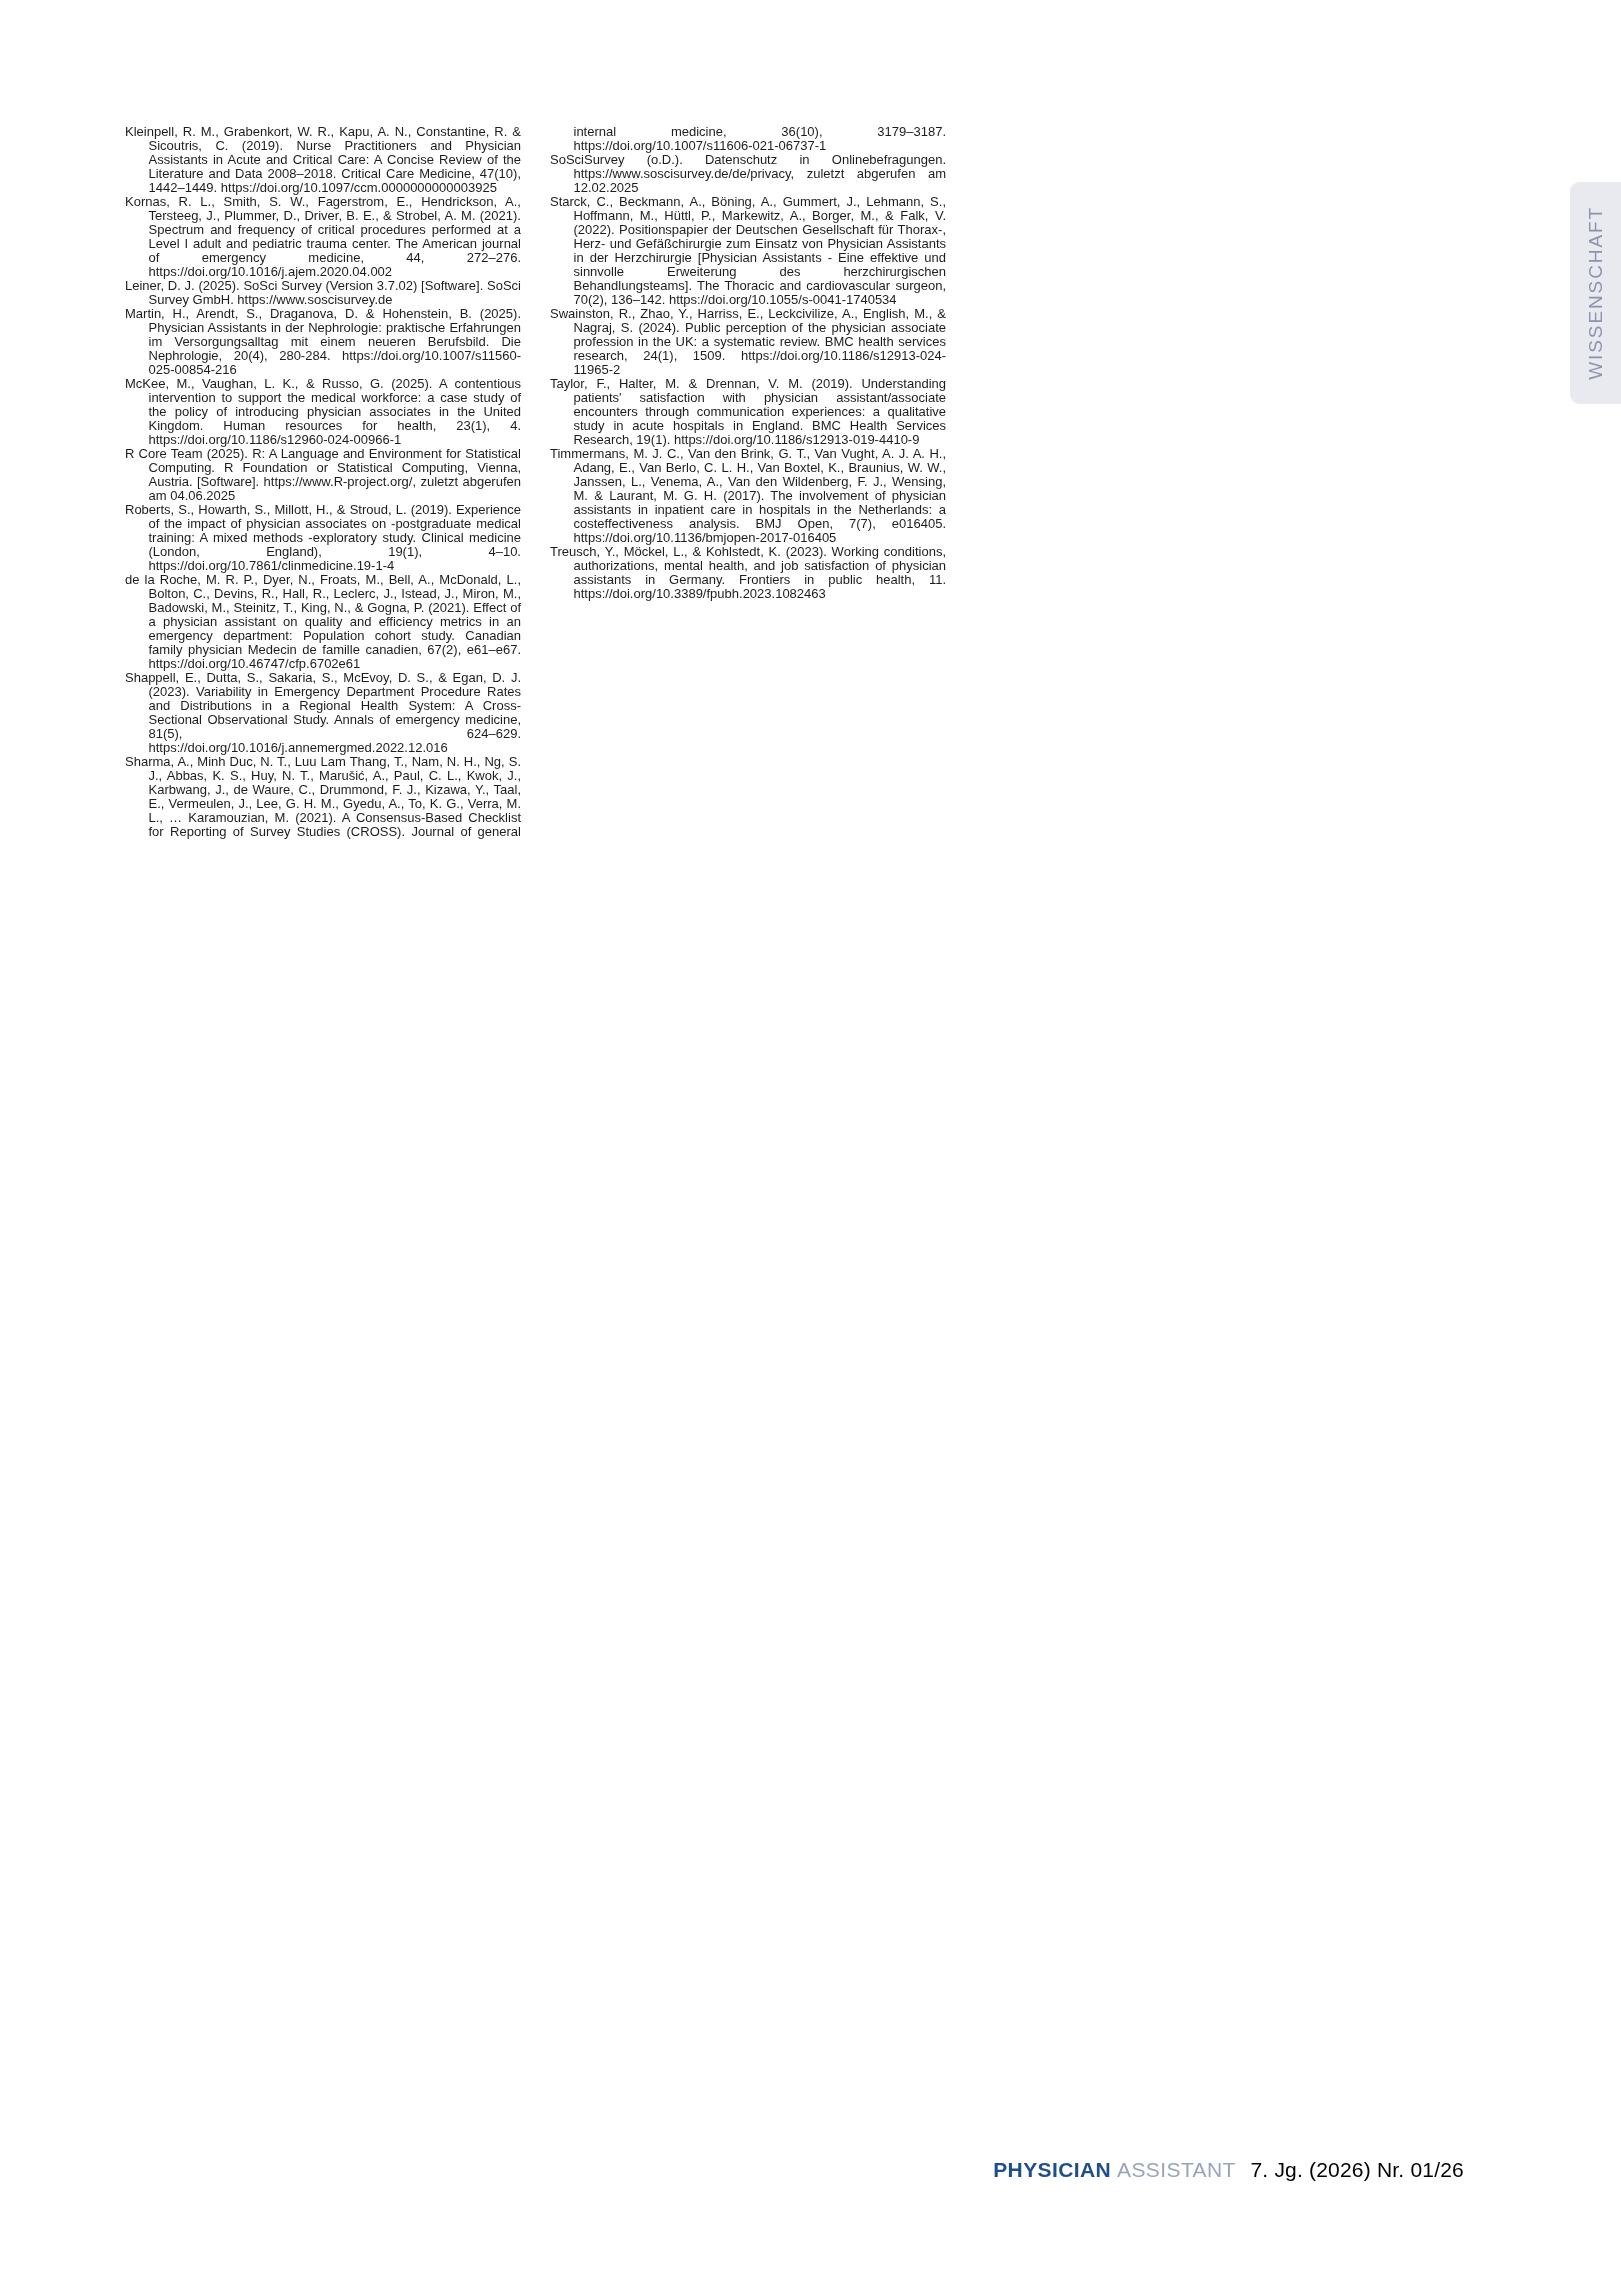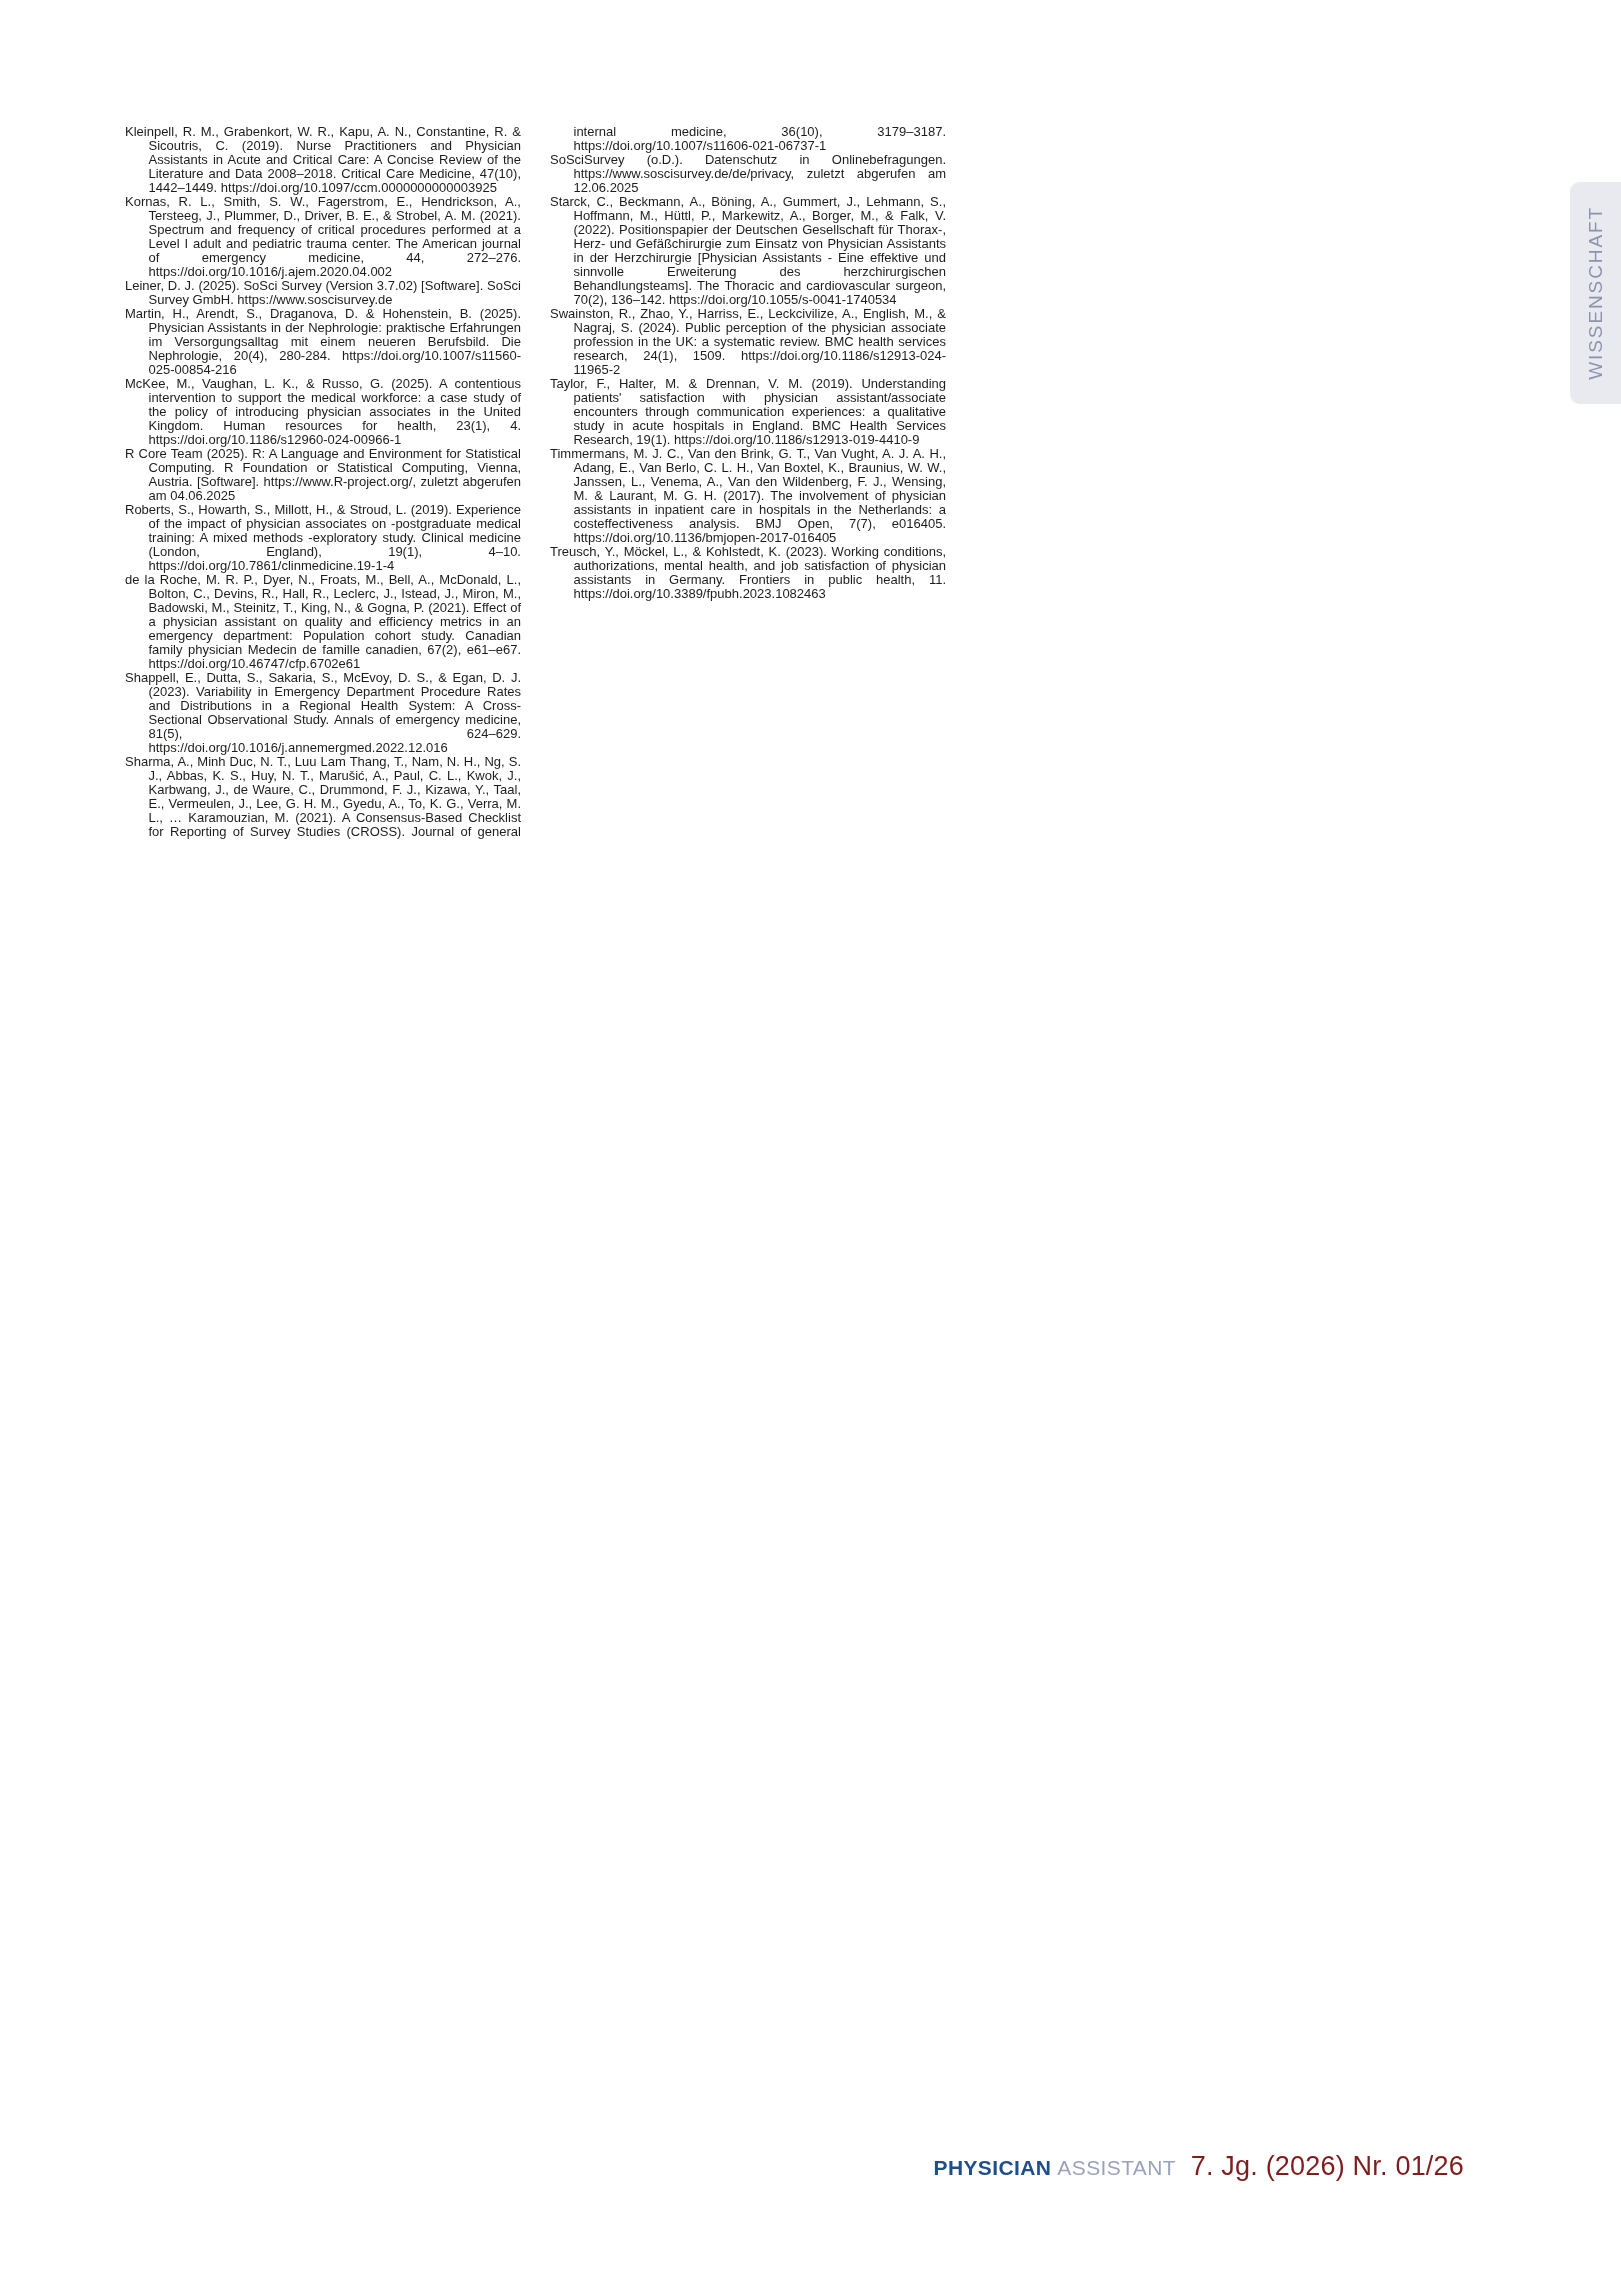--- a/index.html
+++ b/index.html
@@ -71,22 +71,22 @@
   #brand {
     font-size:21px;
     font-weight:700;
     letter-spacing:0.4px;
     white-space:nowrap;
     margin-left:48px;
   }
   #brand .b1 { color:#1f4e8c; }
   #brand .b2 { color:#9aa3bb; font-weight:400; margin-left:5.9px; }
   #issue {
-    font-size:27px;
-    color:#7f1d1d;
+    font-size:21px;
+    color:#000000;
     white-space:nowrap;
     letter-spacing:0.2px;
   }
 </style>
 </head>
 <body>
 
 <div id="side-tab">
   <span class="vtext">WISSENSCHAFT</span>
 </div>
@@ -95,21 +95,21 @@
     <p class="ref">Kleinpell, R. M., Grabenkort, W. R., Kapu, A. N., Constantine, R. &amp; Sicoutris, C. (2019). Nurse Practitioners and Physician Assistants in Acute and Critical Care: A Concise Review of the Literature and Data 2008–2018. Critical Care Medicine, 47(10), 1442–1449. https://doi.org/10.1097/ccm.0000000000003925</p>
     <p class="ref">Kornas, R. L., Smith, S. W., Fagerstrom, E., Hendrickson, A., Tersteeg, J., Plummer, D., Driver, B. E., &amp; Strobel, A. M. (2021). Spectrum and frequency of critical procedures performed at a Level I adult and pediatric trauma center. The American journal of emergency medicine, 44, 272–276. https://doi.org/10.1016/j.ajem.2020.04.002</p>
     <p class="ref">Leiner, D. J. (2025). SoSci Survey (Version 3.7.02) [Software]. SoSci Survey GmbH. https://www.soscisurvey.de</p>
     <p class="ref">Martin, H., Arendt, S., Draganova, D. &amp; Hohenstein, B. (2025). Physician Assistants in der Nephrologie: praktische Erfahrungen im Versorgungsalltag mit einem neueren Berufsbild. Die Nephrologie, 20(4), 280-284. https://doi.org/10.1007/s11560-025-00854-216</p>
     <p class="ref">McKee, M., Vaughan, L. K., &amp; Russo, G. (2025). A contentious intervention to support the medical workforce: a case study of the policy of introducing physician associates in the United Kingdom. Human resources for health, 23(1), 4. https://doi.org/10.1186/s12960-024-00966-1</p>
     <p class="ref">R Core Team (2025). R: A Language and Environment for Statistical Computing. R Foundation or Statistical Computing, Vienna, Austria. [Software]. https://www.R-project.org/, zuletzt abgerufen am 04.06.2025</p>
     <p class="ref">Roberts, S., Howarth, S., Millott, H., &amp; Stroud, L. (2019). Experience of the impact of physician associates on -postgraduate medical training: A mixed methods -exploratory study. Clinical medicine (London, England), 19(1), 4–10. https://doi.org/10.7861/clinmedicine.19-1-4</p>
     <p class="ref">de la Roche, M. R. P., Dyer, N., Froats, M., Bell, A., McDonald, L., Bolton, C., Devins, R., Hall, R., Leclerc, J., Istead, J., Miron, M., Badowski, M., Steinitz, T., King, N., &amp; Gogna, P. (2021). Effect of a physician assistant on quality and efficiency metrics in an emergency department: Population cohort study. Canadian family physician Medecin de famille canadien, 67(2), e61–e67. https://doi.org/10.46747/cfp.6702e61</p>
     <p class="ref">Shappell, E., Dutta, S., Sakaria, S., McEvoy, D. S., &amp; Egan, D. J. (2023). Variability in Emergency Department Procedure Rates and Distributions in a Regional Health System: A Cross-Sectional Observational Study. Annals of emergency medicine, 81(5), 624–629. https://doi.org/10.1016/j.annemergmed.2022.12.016</p>
     <p class="ref">Sharma, A., Minh Duc, N. T., Luu Lam Thang, T., Nam, N. H., Ng, S. J., Abbas, K. S., Huy, N. T., Marušić, A., Paul, C. L., Kwok, J., Karbwang, J., de Waure, C., Drummond, F. J., Kizawa, Y., Taal, E., Vermeulen, J., Lee, G. H. M., Gyedu, A., To, K. G., Verra, M. L., … Karamouzian, M. (2021). A Consensus-Based Checklist for Reporting of Survey Studies (CROSS). Journal of general internal medicine, 36(10), 3179–3187. https://doi.org/10.1007/s11606-021-06737-1</p>
-    <p class="ref">SoSciSurvey (o.D.). Datenschutz in Onlinebefragungen. https://www.soscisurvey.de/de/privacy, zuletzt abgerufen am 12.06.2025</p>
+    <p class="ref">SoSciSurvey (o.D.). Datenschutz in Onlinebefragungen. https://www.soscisurvey.de/de/privacy, zuletzt abgerufen am 12.02.2025</p>
     <p class="ref">Starck, C., Beckmann, A., Böning, A., Gummert, J., Lehmann, S., Hoffmann, M., Hüttl, P., Markewitz, A., Borger, M., &amp; Falk, V. (2022). Positionspapier der Deutschen Gesellschaft für Thorax-, Herz- und Gefäßchirurgie zum Einsatz von Physician Assistants in der Herzchirurgie [Physician Assistants - Eine effektive und sinnvolle Erweiterung des herzchirurgischen Behandlungsteams]. The Thoracic and cardiovascular surgeon, 70(2), 136–142. https://doi.org/10.1055/s-0041-1740534</p>
     <p class="ref">Swainston, R., Zhao, Y., Harriss, E., Leckcivilize, A., English, M., &amp; Nagraj, S. (2024). Public perception of the physician associate profession in the UK: a systematic review. BMC health services research, 24(1), 1509. https://doi.org/10.1186/s12913-024-11965-2</p>
     <p class="ref">Taylor, F., Halter, M. &amp; Drennan, V. M. (2019). Understanding patients' satisfaction with physician assistant/associate encounters through communication experiences: a qualitative study in acute hospitals in England. BMC Health Services Research, 19(1). https://doi.org/10.1186/s12913-019-4410-9</p>
     <p class="ref">Timmermans, M. J. C., Van den Brink, G. T., Van Vught, A. J. A. H., Adang, E., Van Berlo, C. L. H., Van Boxtel, K., Braunius, W. W., Janssen, L., Venema, A., Van den Wildenberg, F. J., Wensing, M. &amp; Laurant, M. G. H. (2017). The involvement of physician assistants in inpatient care in hospitals in the Netherlands: a costeffectiveness analysis. BMJ Open, 7(7), e016405. https://doi.org/10.1136/bmjopen-2017-016405</p>
     <p class="ref">Treusch, Y., Möckel, L., &amp; Kohlstedt, K. (2023). Working conditions, authorizations, mental health, and job satisfaction of physician assistants in Germany. Frontiers in public health, 11. https://doi.org/10.3389/fpubh.2023.1082463</p>
   </div>
 
 <div id="footer">
   <div id="brand">
     <span class="b1">PHYSICIAN</span><span class="b2">ASSISTANT</span>

